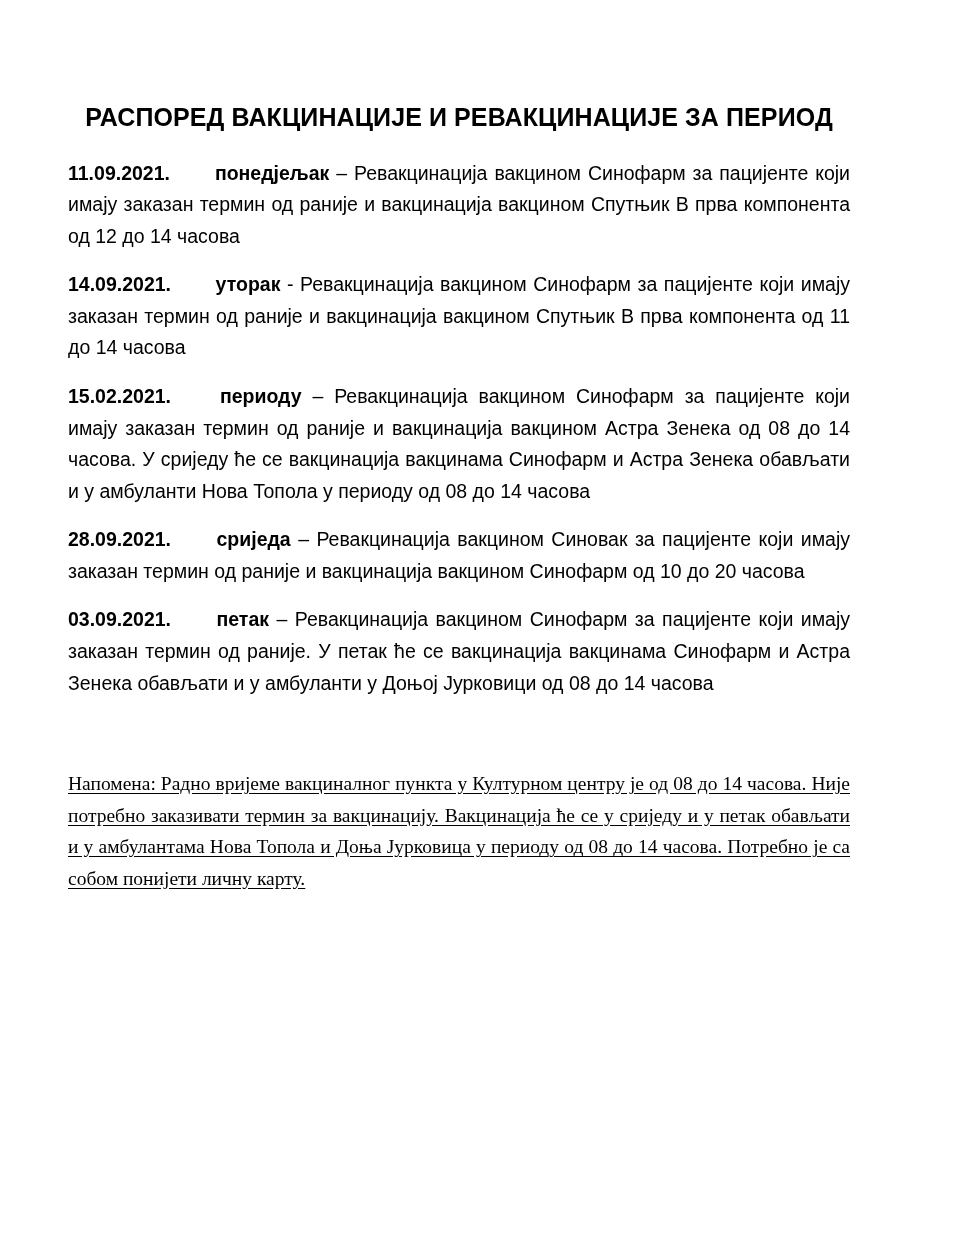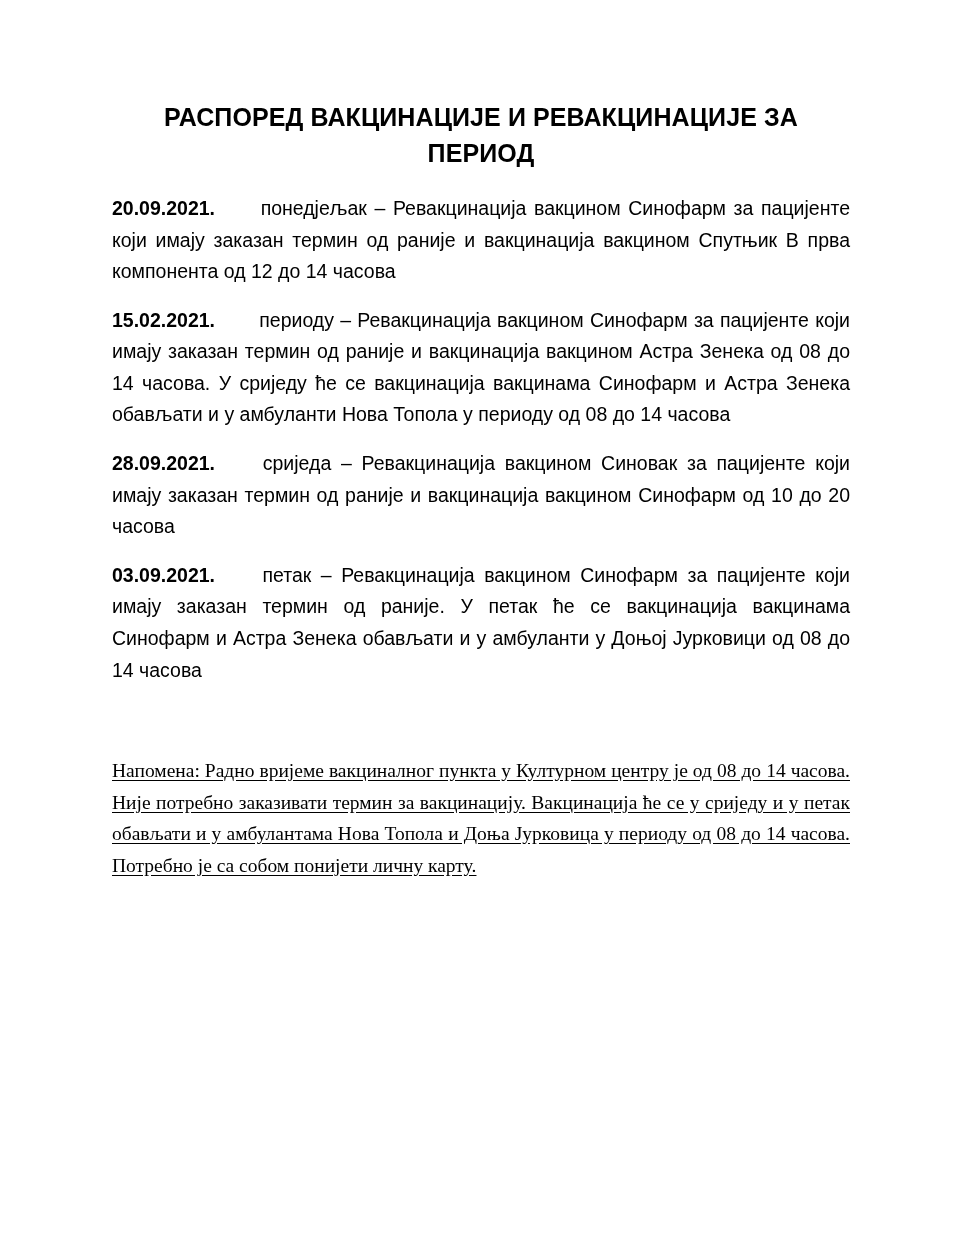--- a/index.html
+++ b/index.html
@@ -10,21 +10,21 @@
   body {
     width: 962px;
     min-height: 1245px;
     font-family: "Liberation Sans", sans-serif;
     color: #000000;
   }
   .page {
     width: 962px;
     min-height: 1245px;
     box-sizing: border-box;
-    padding: 100px 112px 40px 112px;
+    padding: 100px 112px 40px 68px;
     background: #ffffff;
   }
   .doc-title {
     font-size: 25px;
     font-weight: bold;
     text-align: center;
     line-height: 1.42;
     margin: 0 0 22px 0;
     letter-spacing: 0.1px;
   }
@@ -35,21 +35,21 @@
     font-size: 19.5px;
     line-height: 1.62;
     text-align: justify;
     text-justify: inter-word;
     margin: 0 0 17px 0;
   }
   .entry .date {
     font-weight: bold;
   }
   .entry .day {
-    font-weight: normal;
+    font-weight: bold;
     margin-left: 38px;
   }
   .spacer {
     height: 52px;
   }
   .note {
     font-size: 19.5px;
     line-height: 1.62;
     text-align: justify;
     text-justify: inter-word;
@@ -66,23 +66,26 @@
 </head>
 <body>
 
 <div class="page">
 
   <h1 class="doc-title">
     <span>РАСПОРЕД ВАКЦИНАЦИЈЕ И РЕВАКЦИНАЦИЈЕ ЗА ПЕРИОД</span>
   </h1>
 
   <p class="entry">
-    <span class="date">20.09.2021.</span><span> </span><span class="day">понедјељак</span><span> – </span><span>Ревакцинација вакцином Синофарм за пацијенте који имају заказан термин од раније и вакцинација вакцином Спутњик В прва компонента од 12 до 14 часова</span>
+    <span class="date">11.09.2021.</span><span> </span><span class="day">понедјељак</span><span> – </span><span>Ревакцинација вакцином Синофарм за пацијенте који имају заказан термин од раније и вакцинација вакцином Спутњик В прва компонента од 12 до 14 часова</span>
   </p>
 
+  <p class="entry">
+    <span class="date">14.09.2021.</span><span> </span><span class="day">уторак</span><span> -  </span><span>Ревакцинација вакцином Синофарм за пацијенте који имају заказан термин од раније и вакцинација вакцином Спутњик В прва компонента од 11 до 14 часова</span>
+  </p>
 
   <p class="entry">
     <span class="date">15.02.2021.</span><span> </span><span class="day">периоду</span><span> – </span><span>Ревакцинација вакцином Синофарм за пацијенте који имају заказан термин од раније и вакцинација вакцином Астра Зенека од 08 до 14 часова. У сриједу ће се вакцинација вакцинама Синофарм и Астра Зенека обављати и у амбуланти Нова Топола у периоду од 08 до 14 часова</span>
   </p>
 
   <p class="entry">
     <span class="date">28.09.2021.</span><span> </span><span class="day">сриједа</span><span> – </span><span>Ревакцинација вакцином Синовак за пацијенте који имају заказан термин од раније и вакцинација вакцином Синофарм од 10 до 20 часова</span>
   </p>
 
   <p class="entry">

